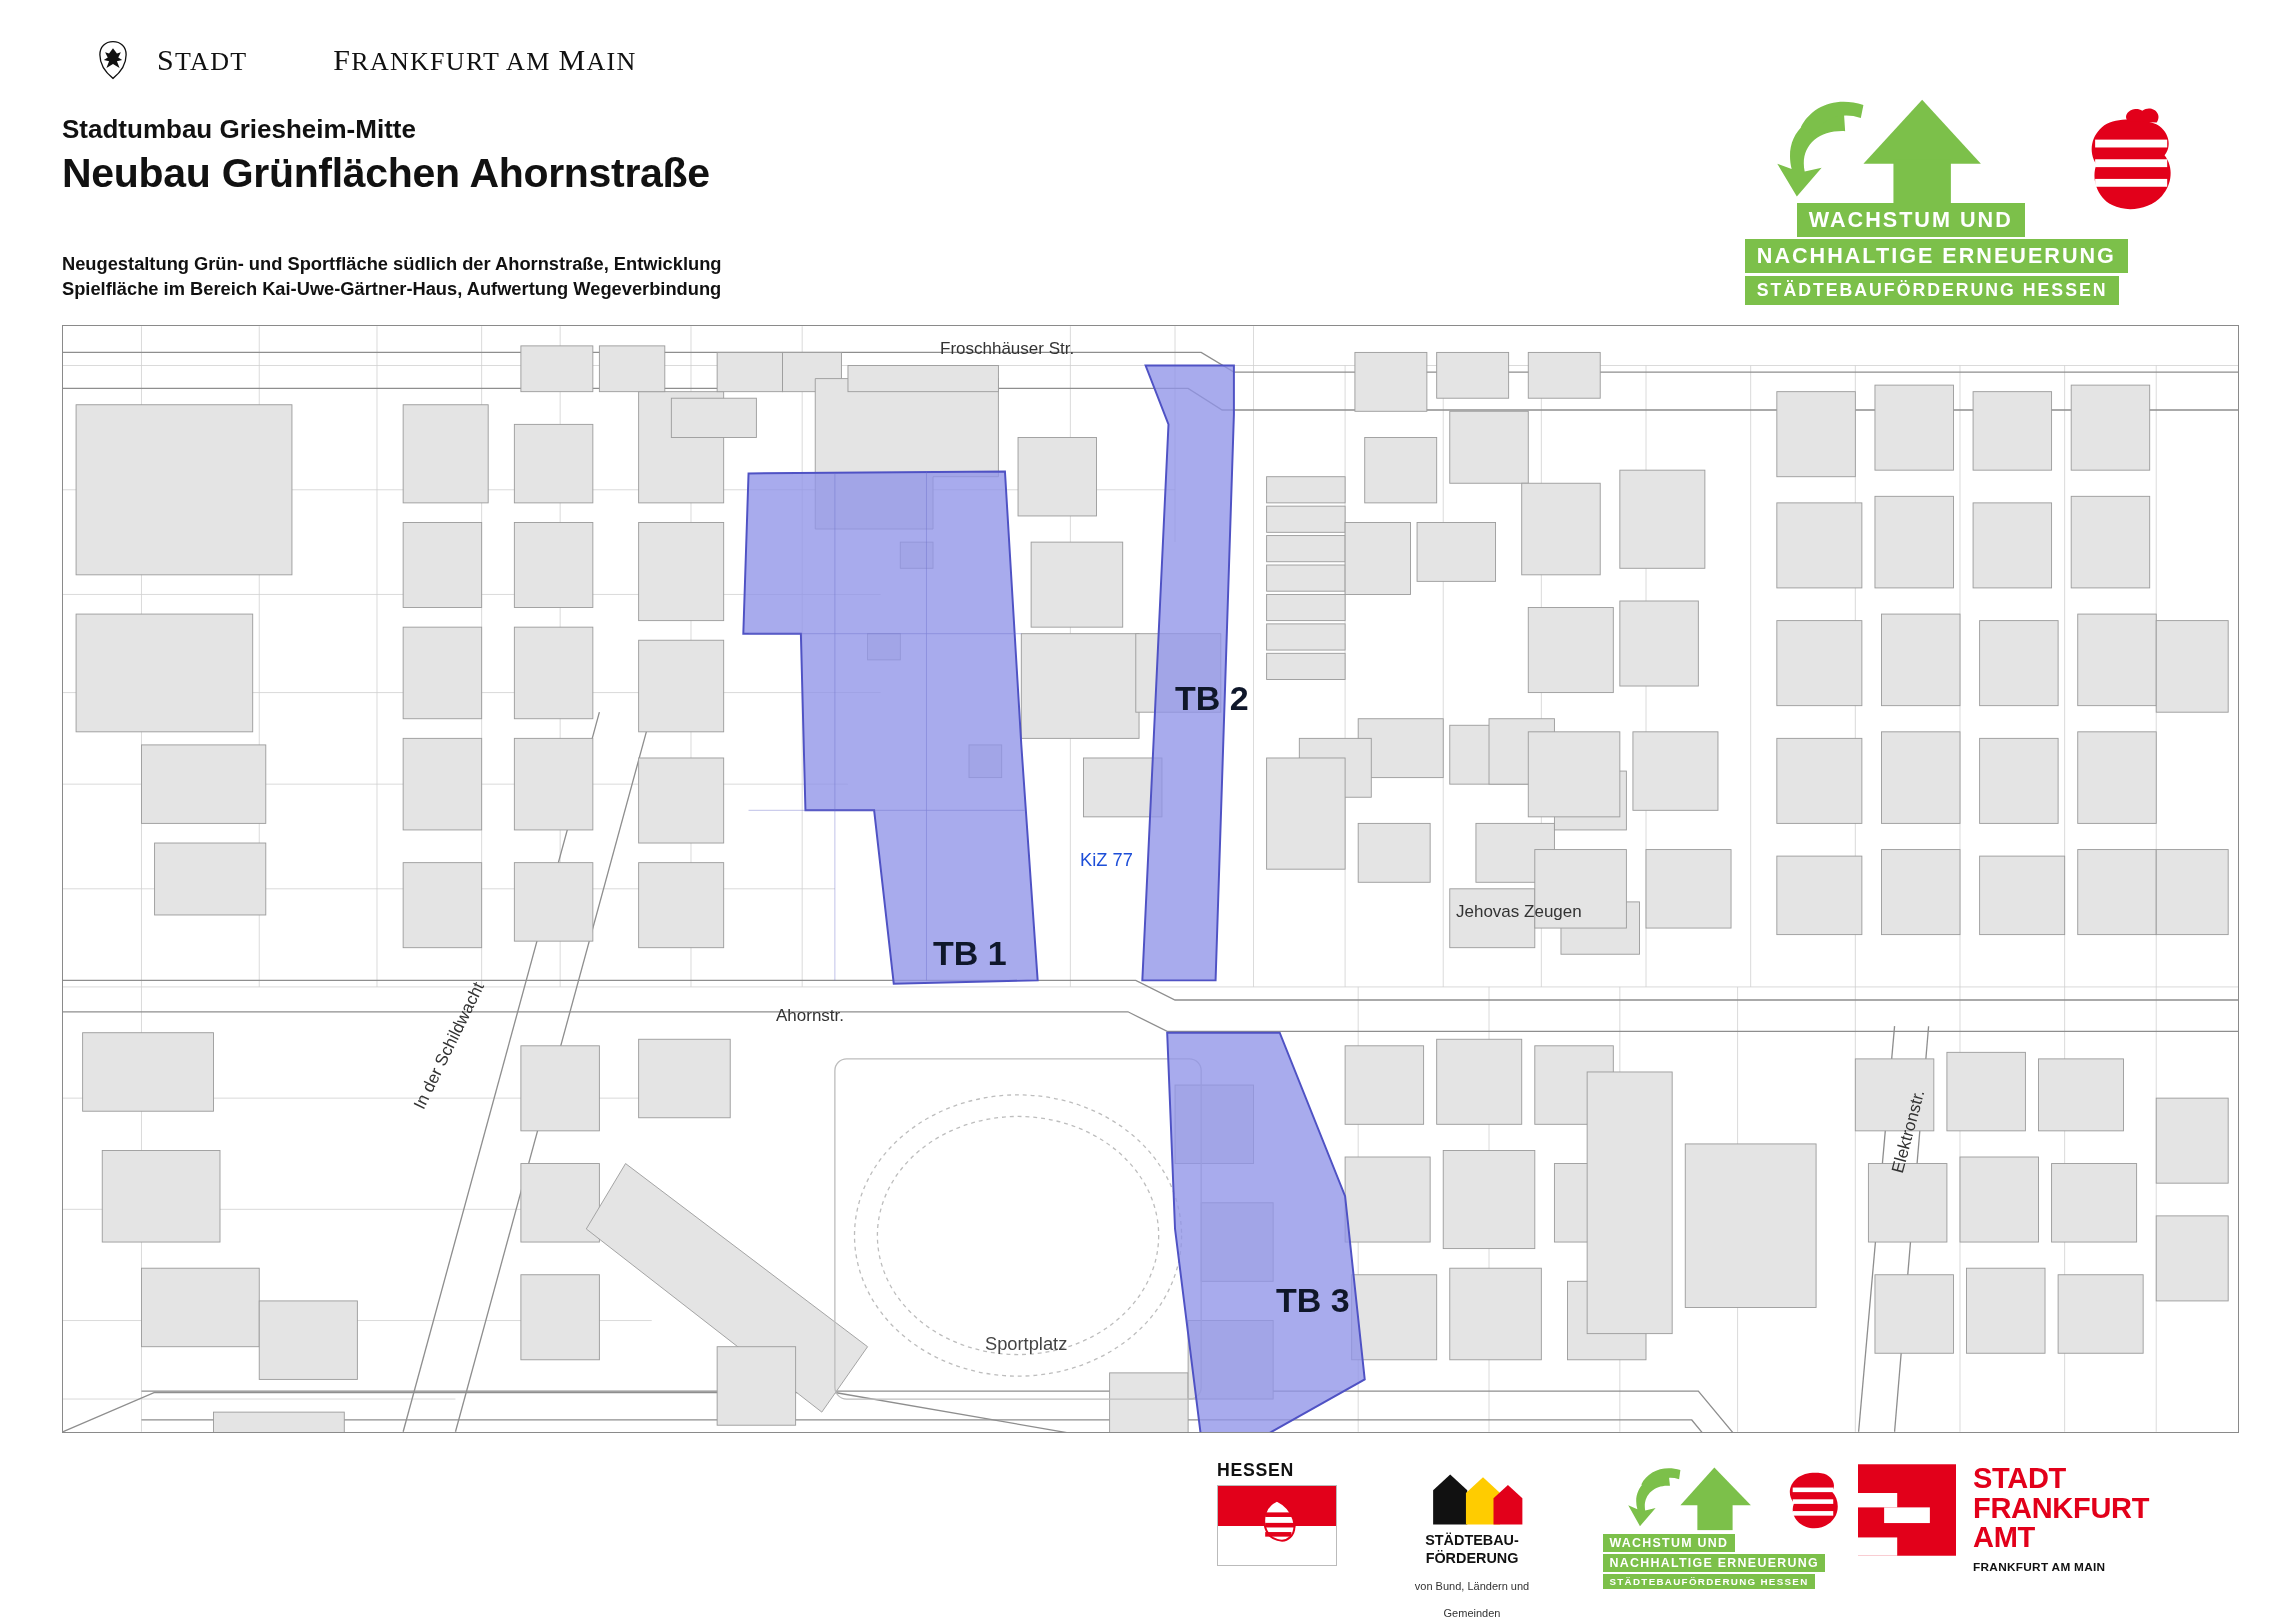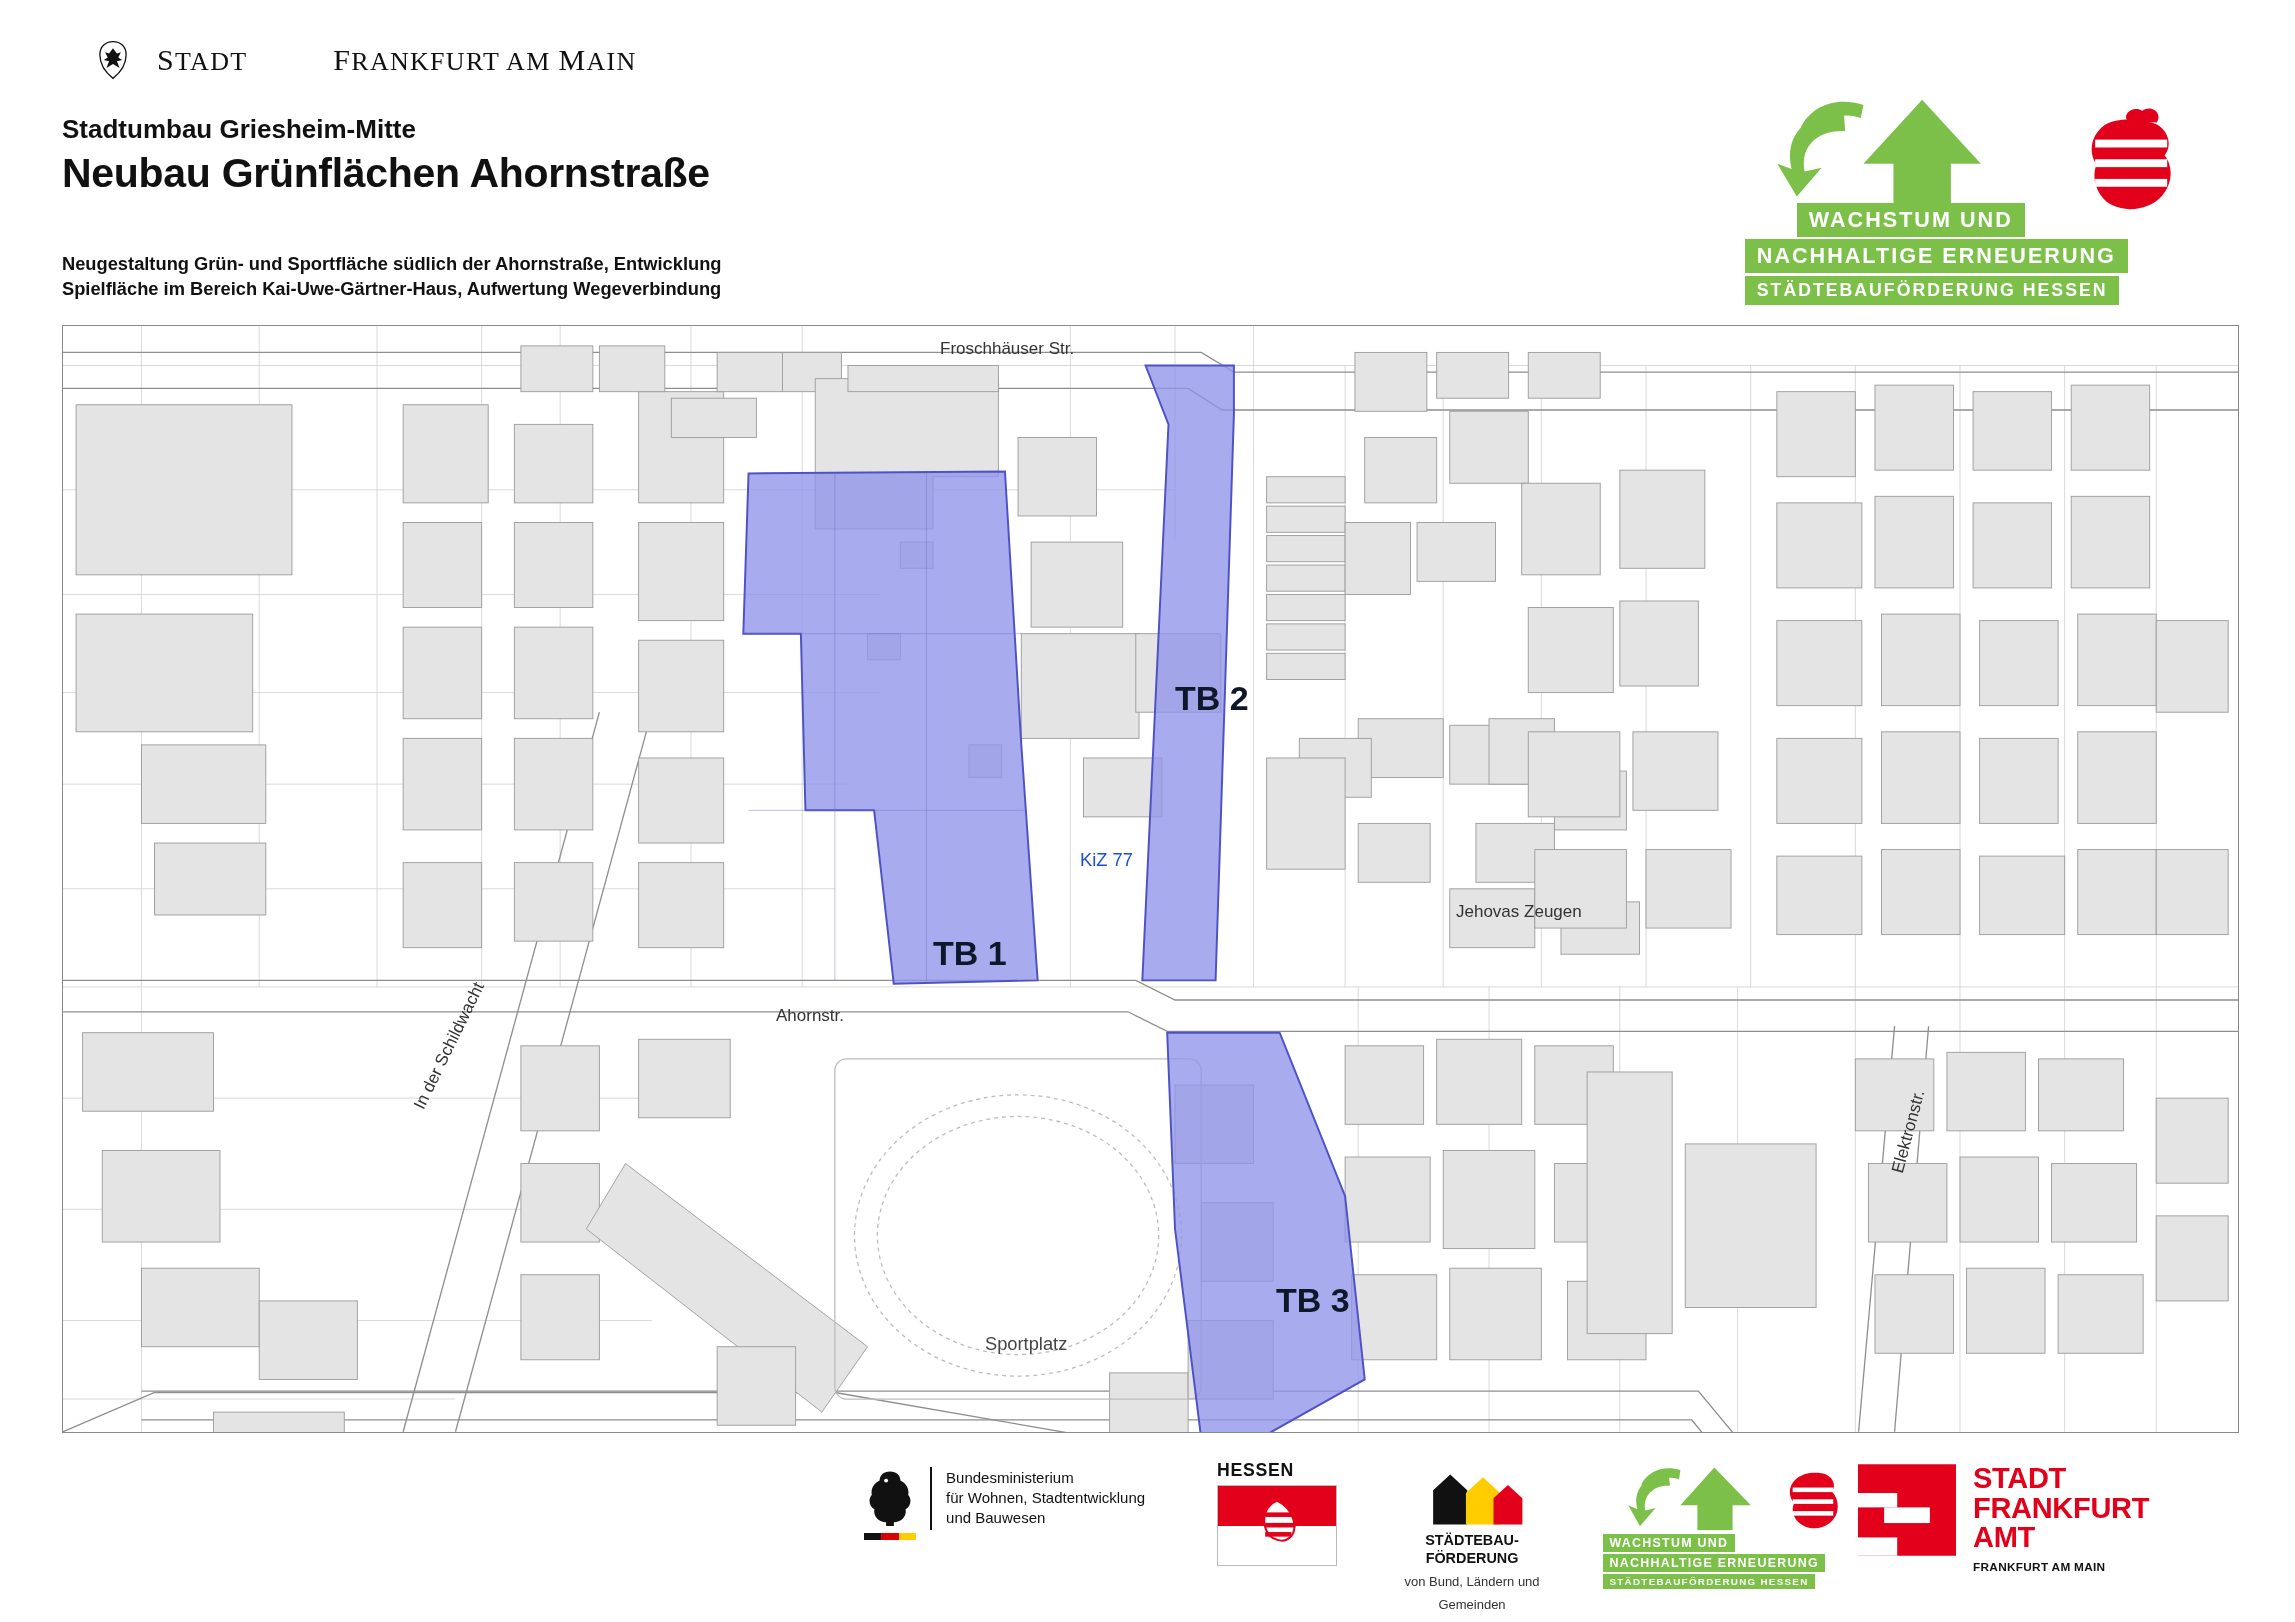--- a/index.html
+++ b/index.html
@@ -55,21 +55,21 @@
   #bmwsb .flag i{flex:1;display:block;}
 
   #hessen-foot{left:1217px;top:14.4px;width:102px;text-align:left;}
   #hessen-foot .hname{font-size:17.7px;font-weight:bold;letter-spacing:0.7px;color:#111;margin-bottom:3.9px;}
   #hessen-foot .hflag{width:118px;height:79px;border:0.7px solid #bbb;position:relative;overflow:hidden;}
   #hessen-foot .hflag .stripe{position:absolute;left:0;width:100%;height:50%;}
 
   #staedtebau{left:1400px;top:18.3px;width:144px;text-align:center;}
   #staedtebau .house{width:105px;height:63px;margin:0 auto 5.2px;position:relative;}
   #staedtebau .cap{font-size:14.4px;font-weight:bold;line-height:1.2;color:#111;}
-  #staedtebau .sub{font-size:13px;line-height:1.25;color:#333;margin-top:7px;}
+  #staedtebau .sub{font-size:11px;line-height:1.25;color:#333;margin-top:13px;}
 
   #wachstum-foot{left:1603px;top:15.7px;width:262px;}
   #wachstum-foot .lines .ln{background:#7cc04a;color:#fff;font-weight:bold;letter-spacing:1.3px;display:inline-block;padding:2px 6.5px;}
   #wachstum-foot .ln1{font-size:12.4px;}
   #wachstum-foot .ln2{font-size:12.4px;margin-top:2px;}
   #wachstum-foot .ln3{font-size:9.8px;margin-top:2px;}
 
   #stadtplanungsamt{left:1858px;top:18.3px;display:flex;align-items:flex-start;gap:17px;}
   #stadtplanungsamt .mark{width:98px;height:92px;position:relative;}
   #stadtplanungsamt .name{font-size:29px;font-weight:bold;line-height:1.02;color:#e2001a;letter-spacing:-0.3px;}
@@ -365,41 +365,20 @@
   <div class="street-label" id="lbl-schildwacht">In der Schildwacht</div>
   <div class="street-label" id="lbl-elektron">Elektronstr.</div>
 
   <div class="street-label" id="lbl-sportplatz">Sportplatz</div>
   <div class="street-label" id="lbl-kiz">KiZ 77</div>
   <div class="street-label" id="lbl-jehovas">Jehovas Zeugen</div>
 </div>
 
 <div id="footer">
 
-  <div class="f-logo" id="bmwsb">
-    <div style="position:relative;">
-      <span class="eagle">
-        <svg width="52" height="63" viewBox="0 0 80 96">
-          <path d="M40 8 C30 8 24 14 24 22 C16 26 10 34 12 44 C6 50 8 62 16 66 C14 76 22 86 34 86 L34 92 L46 92 L46 86 C58 86 66 76 64 66 C72 62 74 50 68 44 C70 34 64 26 56 22 C56 14 50 8 40 8 Z" fill="#111"></path>
-          <circle cx="34" cy="22" r="3" fill="#fff"></circle>
-        </svg>
-      </span>
-      <span class="flag">
-          <i style="background:#111"></i>
-          <i style="background:#dd0000"></i>
-          <i style="background:#ffce00"></i>
-        </span>
-    </div>
-    <div class="divider"></div>
-    <div class="txt">
-      <div>Bundesministerium</div>
-      <div>für Wohnen, Stadtentwicklung</div>
-      <div>und Bauwesen</div>
-    </div>
-  </div>
 
   <div class="f-logo" id="hessen-foot">
     <div class="hname">HESSEN</div>
     <div class="hflag">
       <div class="stripe" style="top:0;background:#e2001a;"></div>
       <div class="stripe" style="top:50%;background:#ffffff;"></div>
       <svg width="118" height="79" viewBox="0 0 180 120" style="position:absolute;left:0;top:0;">
         <path d="M90 22 C72 30 66 50 74 68 C80 82 100 88 110 78 C122 66 118 36 90 22 Z" fill="#ffffff" stroke="#e2001a" stroke-width="3"></path>
         <g fill="#e2001a">
             <rect x="72" y="40" width="46" height="7"></rect>

